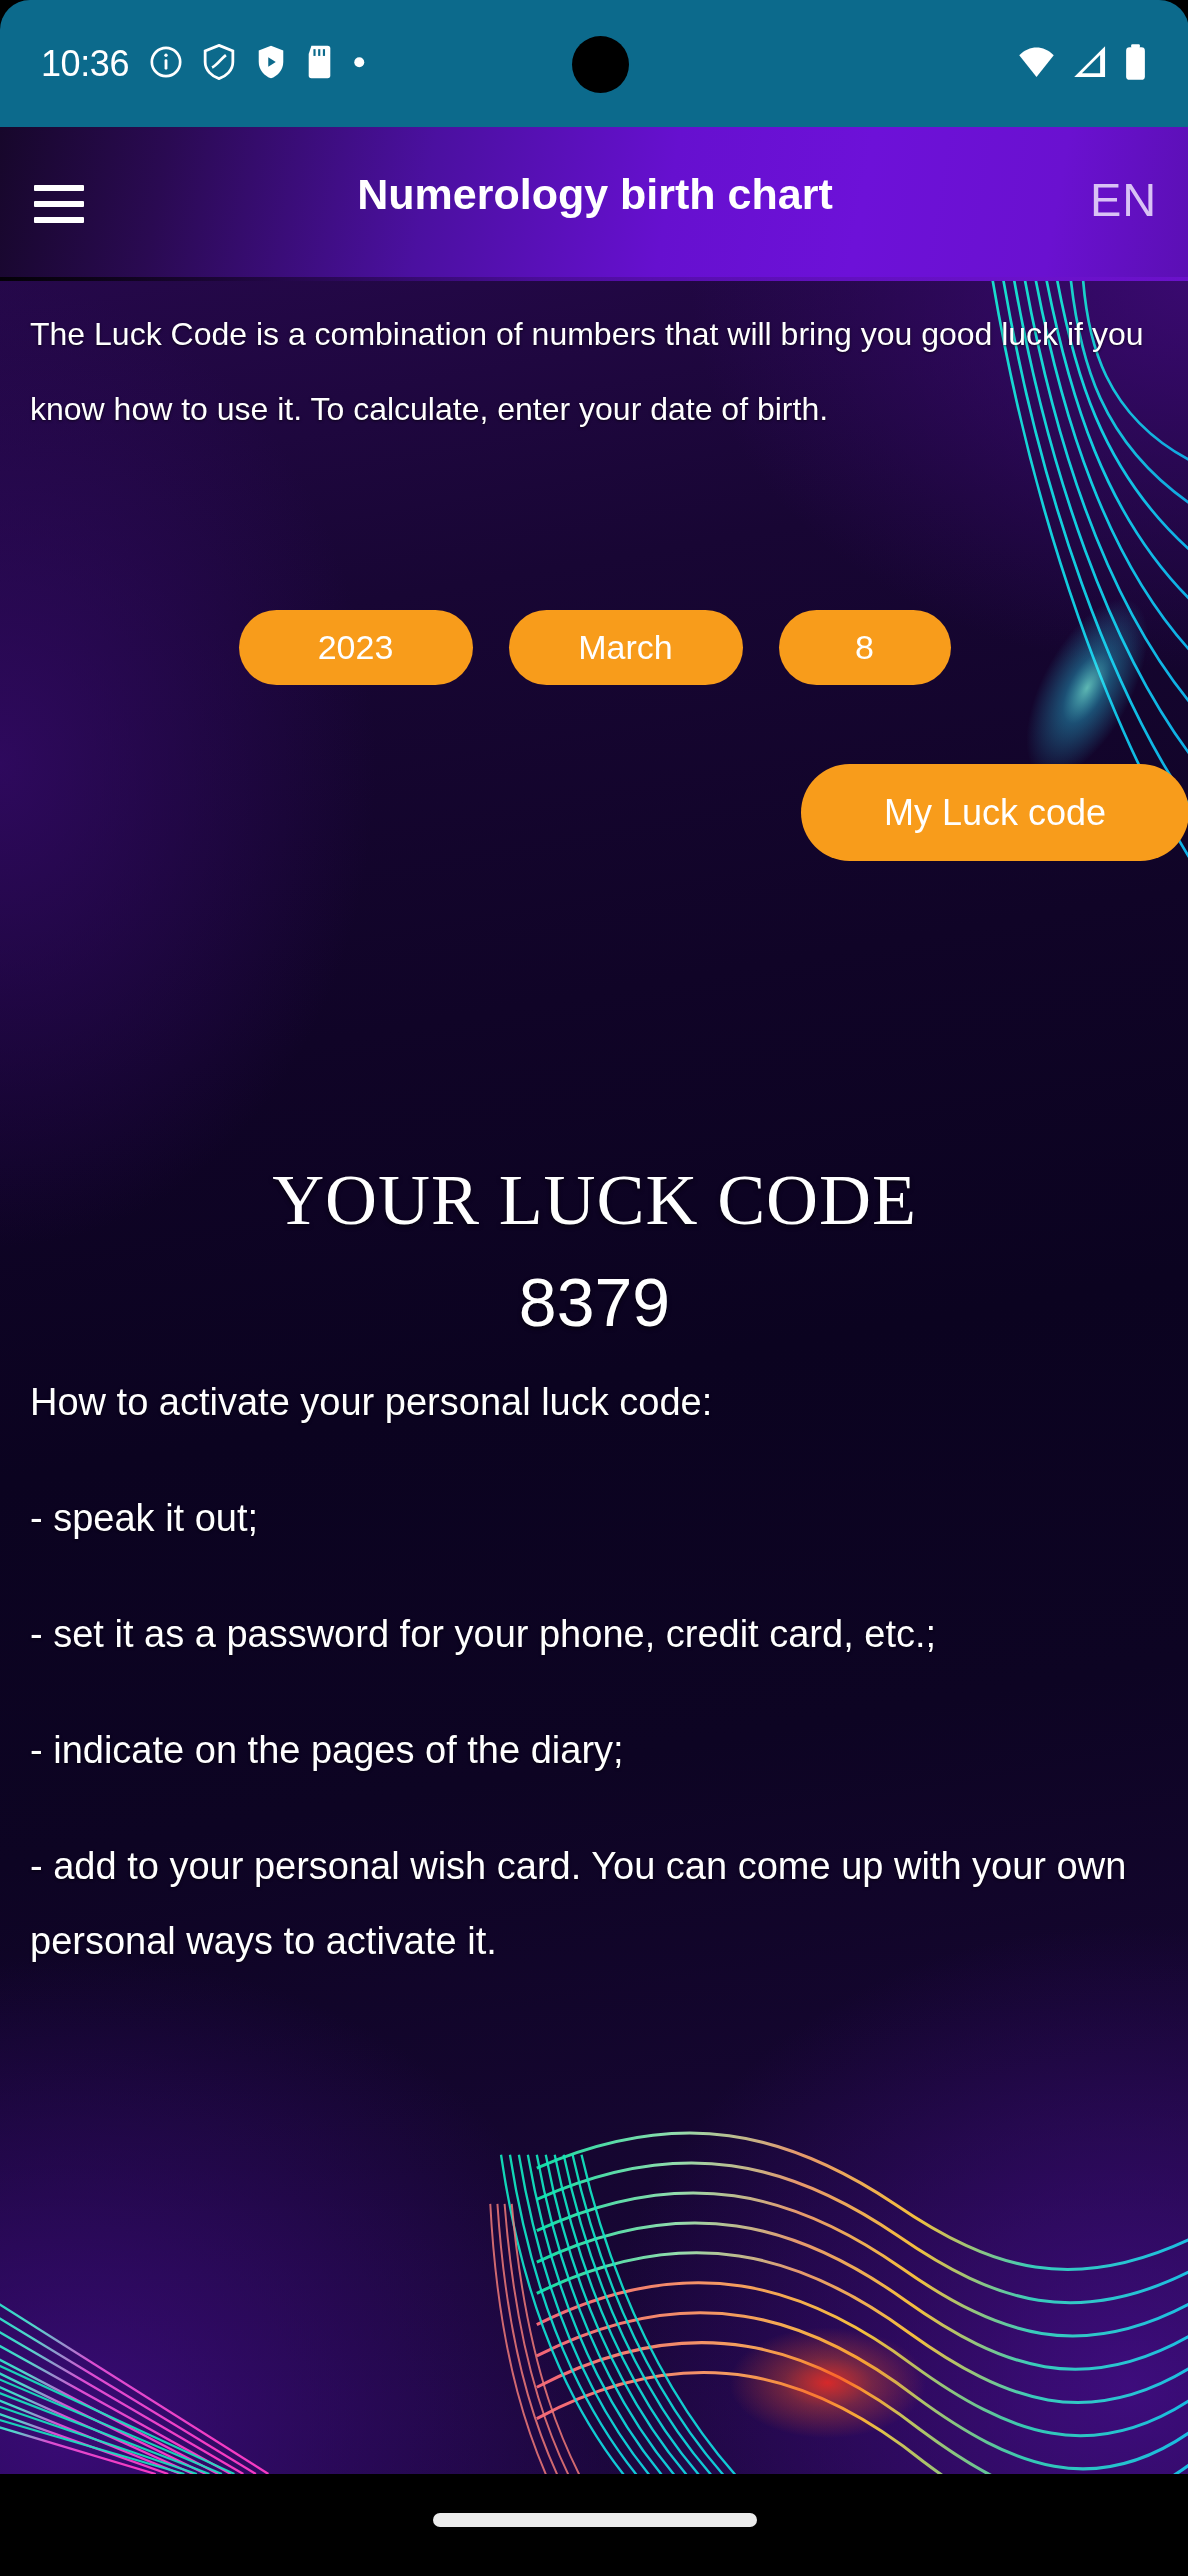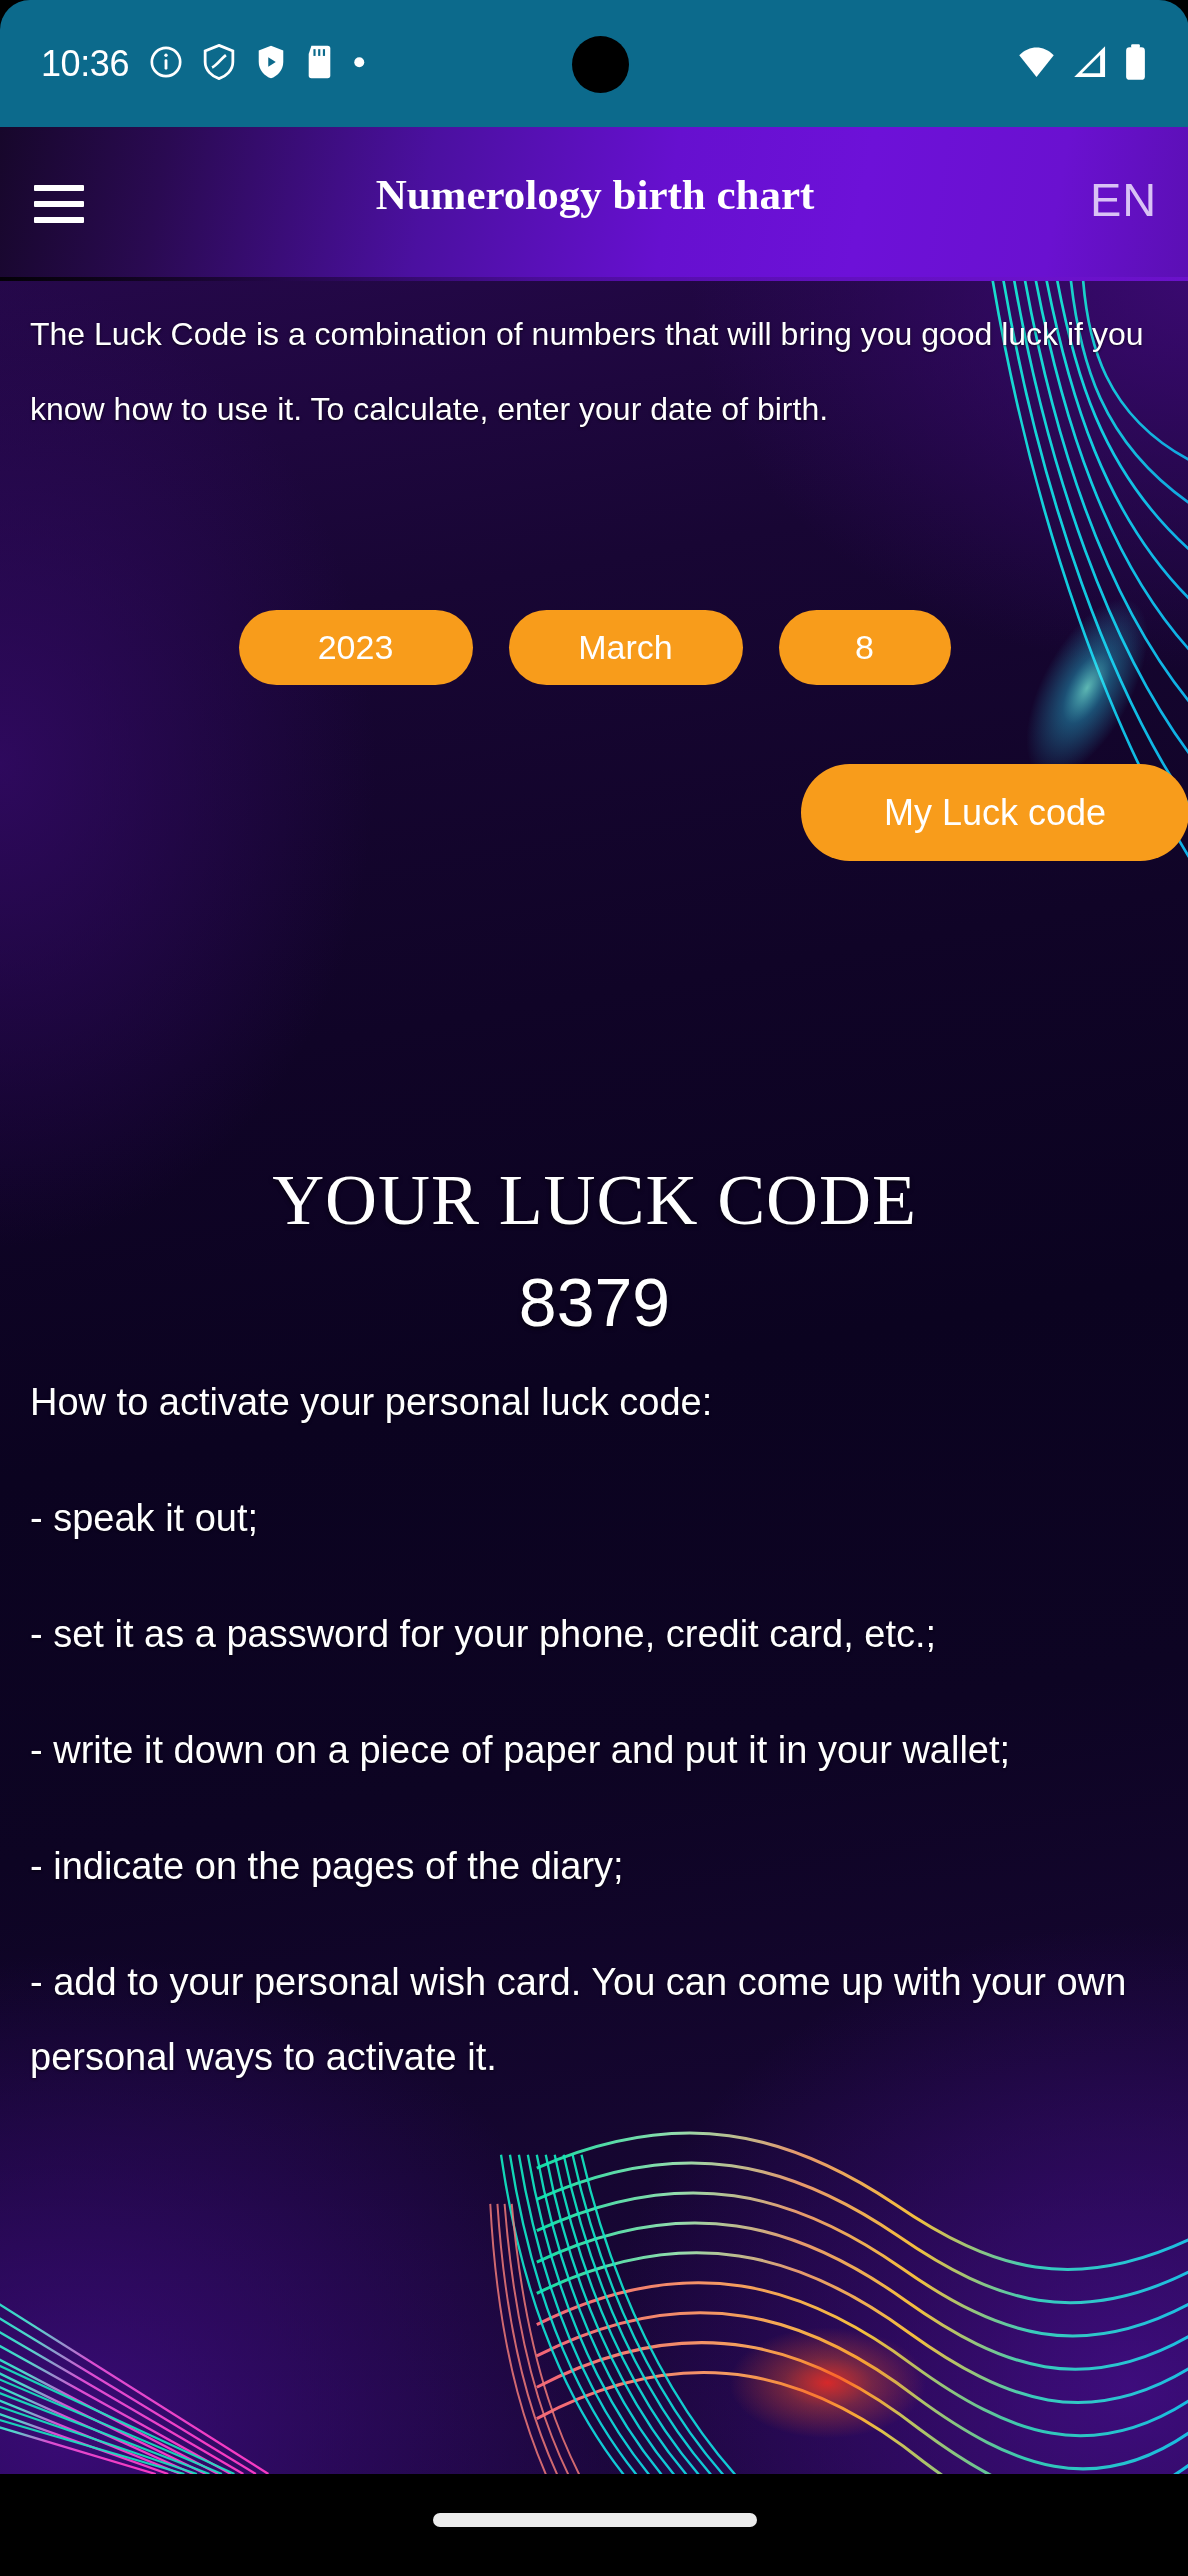--- a/index.html
+++ b/index.html
@@ -113,21 +113,21 @@
     border-radius: 0.9px;
   }
   #app-title {
     position: absolute;
     left: 0; right: 0;
     top: 43px;
     text-align: center;
     color: #ffffff;
     font-size: 43px;
     font-weight: bold;
-    font-family: Liberation Serif, serif;
+    font-family: Liberation Sans, sans-serif;
     letter-spacing: 0px;
     padding-right: 18px;
     padding-left: 19px;
   }
   #lang-button {
     position: absolute;
     right: 32px; top: 45px;
     color: #d9c2f5;
     font-size: 47px;
     font-family: "Liberation Sans", sans-serif;
@@ -498,21 +498,20 @@
       <button id="luck-button">My Luck code</button>
     </div>
 
     <div id="result-title">YOUR LUCK CODE</div>
     <div id="result-code">8379</div>
 
     <div id="instructions">
       <p class="instr-line">How to activate your personal luck code:</p>
       <p class="instr-line">- speak it out;</p>
       <p class="instr-line">- set it as a password for your phone, credit card, etc.;</p>
-      <p class="instr-line">- write it down on a piece of paper and put it in your wallet;</p>
       <p class="instr-line">- indicate on the pages of the diary;</p>
       <p class="instr-line">- add to your personal wish card. You can come up with your own personal ways to activate it.</p>
     </div>
   </div>
 
   <div id="nav-bar">
     <div id="nav-pill"></div>
   </div>
 
 </div>

